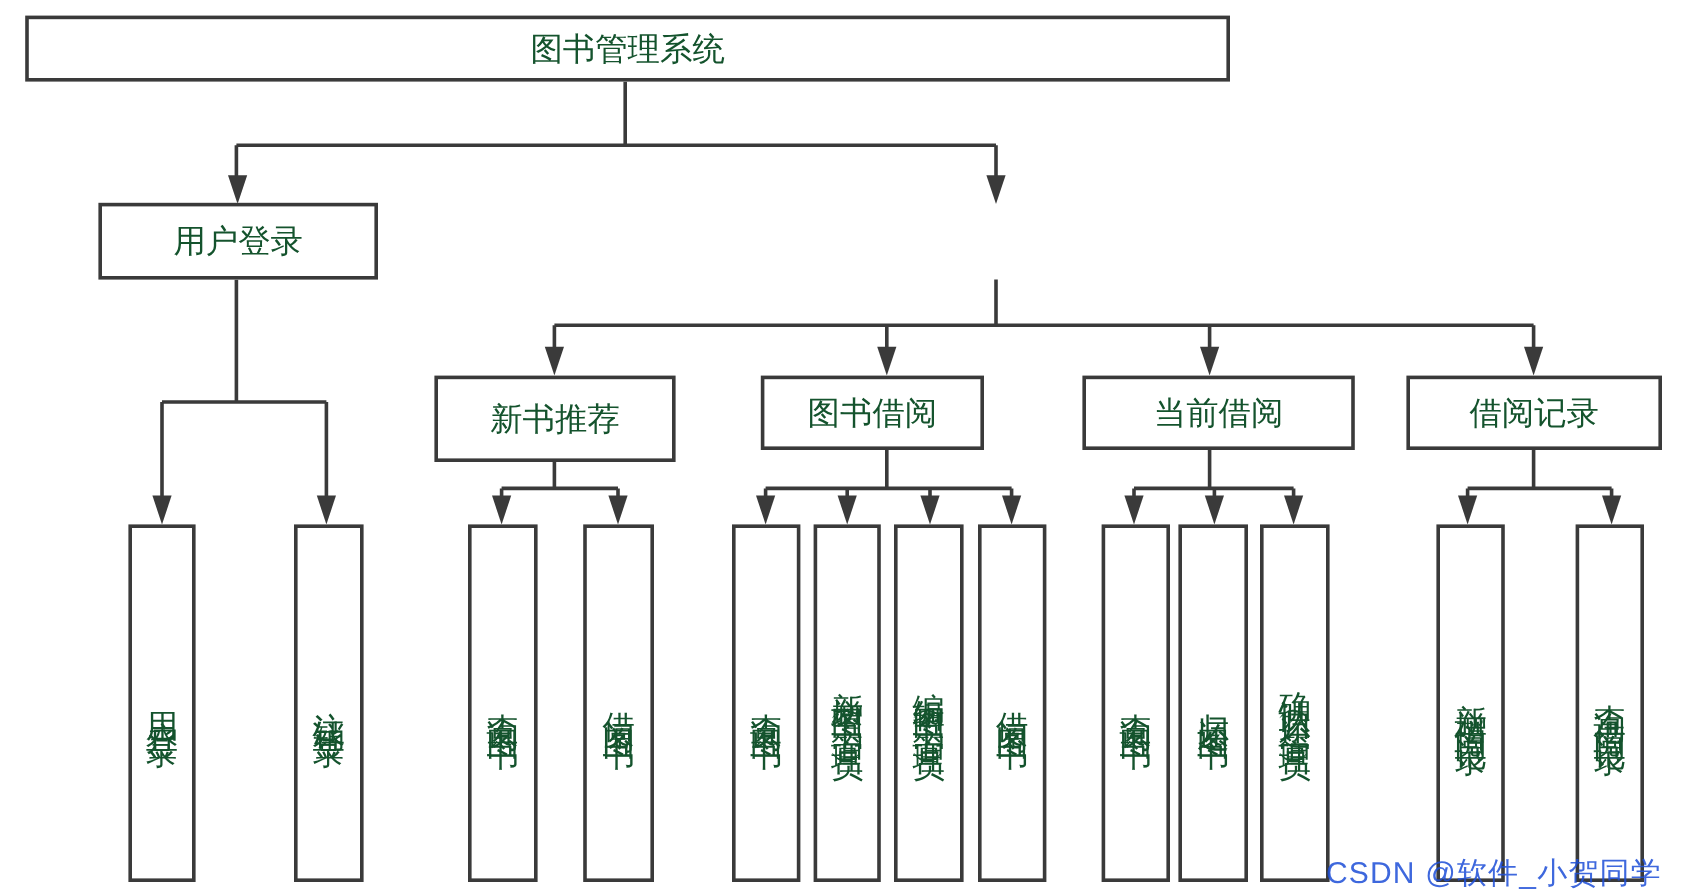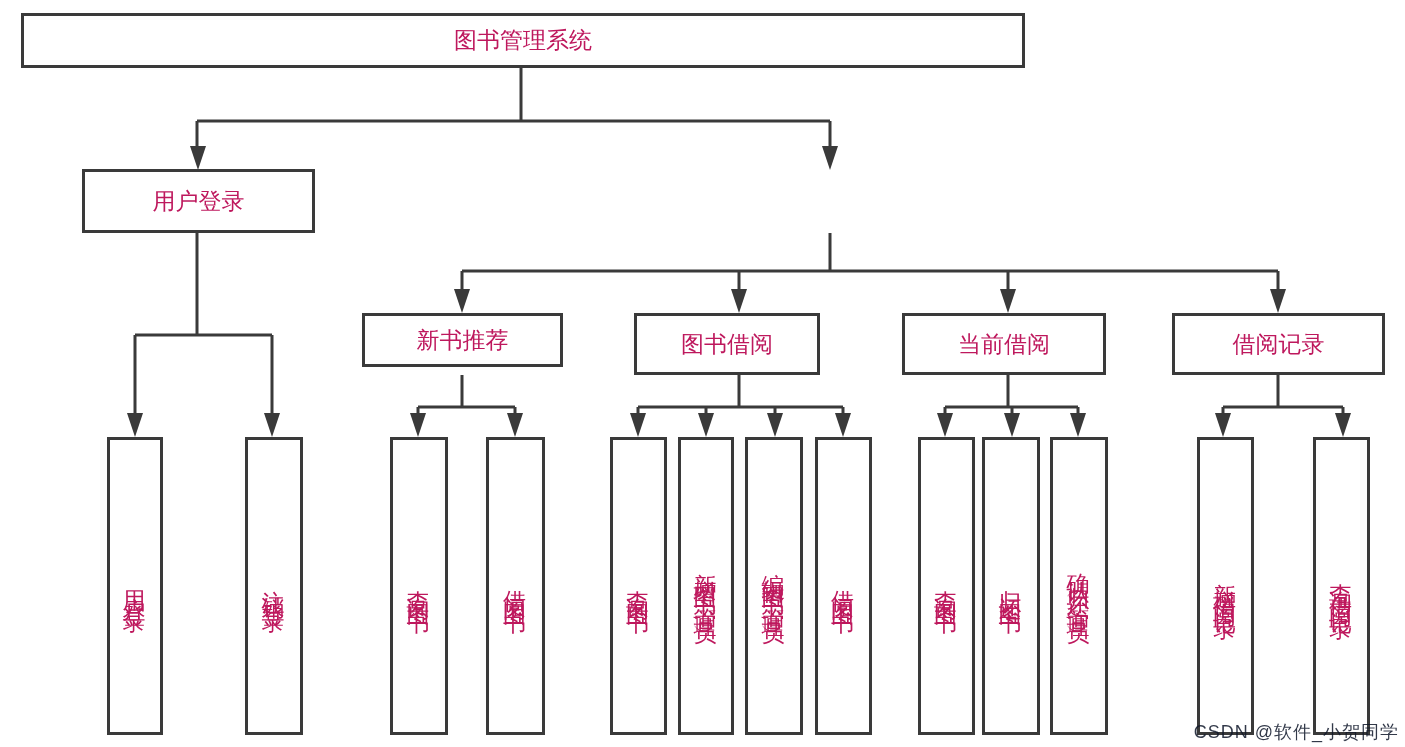--- a/index.html
+++ b/index.html
@@ -16,36 +16,36 @@
     position:absolute;
     box-sizing:border-box;
     border:3px solid #3a3a3a;
     background:#ffffff;
     display:flex;
     align-items:center;
     justify-content:center;
     color:#333333;
   }
   .node .label{
-    font-size:23px;
-    color:#be185d;
+    font-size:27px;
+    color:#14532d;
     white-space:nowrap;
   }
   .node.v .label{
     writing-mode:vertical-rl;
     text-orientation:mixed;
     letter-spacing:7px;
     white-space:normal;
   }
   .watermark{
     position:absolute;
-    right:6px;
+    right:20px;
     bottom:3px;
-    font-size:18px;
-    color:#0f172a;
+    font-size:25px;
+    color:#1d4ed8;
     opacity:.85;
     letter-spacing:1px;
     pointer-events:none;
   }
 </style>
 </head>
 <body>
 
 <div class="canvas">
 
@@ -90,27 +90,27 @@
   </svg>
 
   <div class="node" style="left:21px;top:13px;width:1004px;height:55px">
     <span class="label">图书管理系统</span>
   </div>
 
   <div class="node" style="left:82px;top:169px;width:233px;height:64px">
     <span class="label">用户登录</span>
   </div>
 
-  <div class="node" style="left:362px;top:313px;width:201px;height:54px">
+  <div class="node" style="left:362px;top:313px;width:201px;height:72px">
     <span class="label">新书推荐</span>
   </div>
   <div class="node" style="left:634px;top:313px;width:186px;height:62px">
     <span class="label">图书借阅</span>
   </div>
-  <div class="node" style="left:902px;top:313px;width:204px;height:62px">
+  <div class="node" style="left:902px;top:313px;width:227px;height:62px">
     <span class="label">当前借阅</span>
   </div>
   <div class="node" style="left:1172px;top:313px;width:213px;height:62px">
     <span class="label">借阅记录</span>
   </div>
 
   <div class="node v" style="left:107px;top:437px;width:56px;height:298px">
     <span class="label">用户登录</span>
   </div>
   <div class="node v" style="left:245px;top:437px;width:58px;height:298px">

